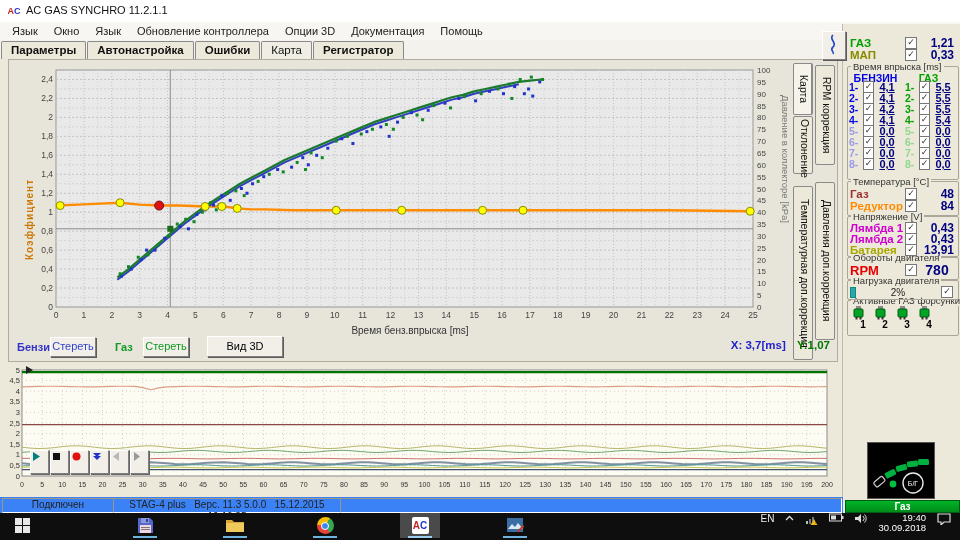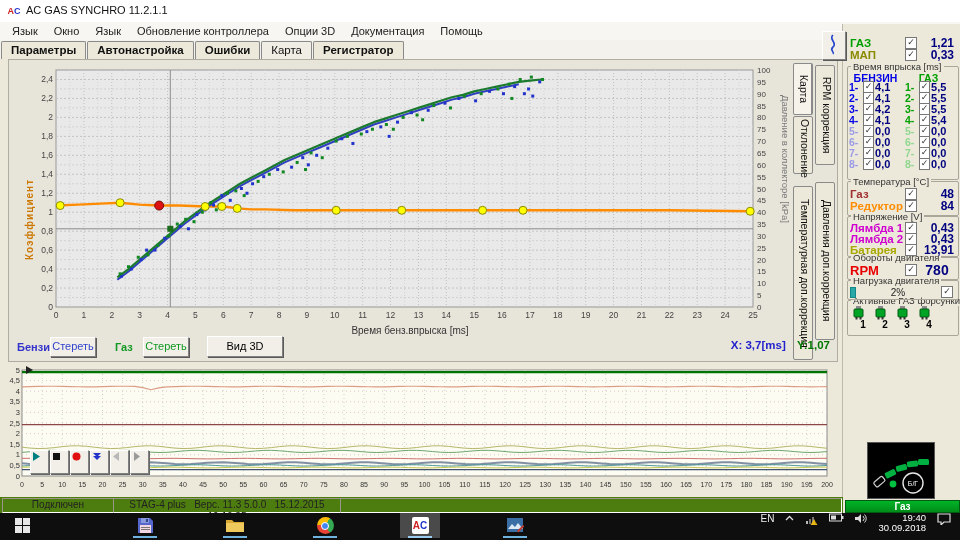--- a/index.html
+++ b/index.html
@@ -41,27 +41,27 @@
 
 #right-panel{left:842px;top:24px;width:118px;height:478px;background:#ece9da;border-left:1px solid #bdb9ac;}
 .gbox{position:absolute;left:847px;width:110px;border:1px solid #aaa69a;border-radius:2px;}
 .gbox .glabel{position:absolute;top:-6px;left:3px;background:#ece9da;padding:0 2px;font-size:9.5px;color:#333;white-space:nowrap;}
 .prow{position:absolute;left:850px;width:104px;display:flex;align-items:center;}
 .plabel{font-weight:bold;font-size:11.5px;white-space:nowrap;}
 .pvalue{margin-left:auto;color:#000080;font-weight:bold;font-size:12px;}
 .cb{display:inline-block;width:10px;height:10px;background:#fff;border:1px solid #777;font-size:9px;line-height:9px;text-align:center;color:#333;margin:0 1px;}
 .irow{position:absolute;left:849px;width:106px;display:flex;align-items:center;}
 .inum{width:14px;font-size:10.5px;font-weight:bold;}
-.ival{width:26px;text-align:left;color:#000080;font-weight:bold;font-size:11px;}
+.ival{width:26px;text-align:center;color:#000080;font-weight:bold;font-size:11px;text-decoration:underline;}
 #scope-toggle{left:822px;top:31px;width:22px;height:27px;}
 
 #gas-panel{left:867px;top:442px;width:66px;height:55px;background:#000;border:1px solid #555;}
 #gas-mode{left:845px;top:500px;width:115px;height:13px;background:linear-gradient(#00b428,#008c18);border:1px solid #005c10;color:#fff;font-size:10px;font-weight:bold;text-align:center;line-height:12px;box-sizing:border-box;}
 
-#statusbar{left:0;top:497px;width:843px;height:16px;background:#4d7c0f;}
+#statusbar{left:0;top:497px;width:843px;height:16px;background:#3b82f6;}
 .scell{position:absolute;top:1px;height:13px;border:1px solid;border-color:#9a9689 #fff #fff #9a9689;font-size:10px;color:#222;text-align:center;line-height:12px;}
 
 #taskbar{left:0;top:513px;width:960px;height:27px;background:#0e0e0e;}
 .tbtn{position:absolute;top:0;width:40px;height:25px;display:flex;align-items:center;justify-content:center;}
 .tbtn .ul{position:absolute;bottom:0;left:8px;right:8px;height:2px;background:#6fb3e0;}
 #tray{position:absolute;right:4px;top:0;height:27px;display:flex;align-items:flex-start;color:#eee;font-size:10px;}
 #tray .titem{margin:0 5px;display:flex;align-items:center;}
 #clock{text-align:right;font-size:9.5px;line-height:10px;color:#fff;margin:0 6px;}
 svg{display:block;}
 </style>

